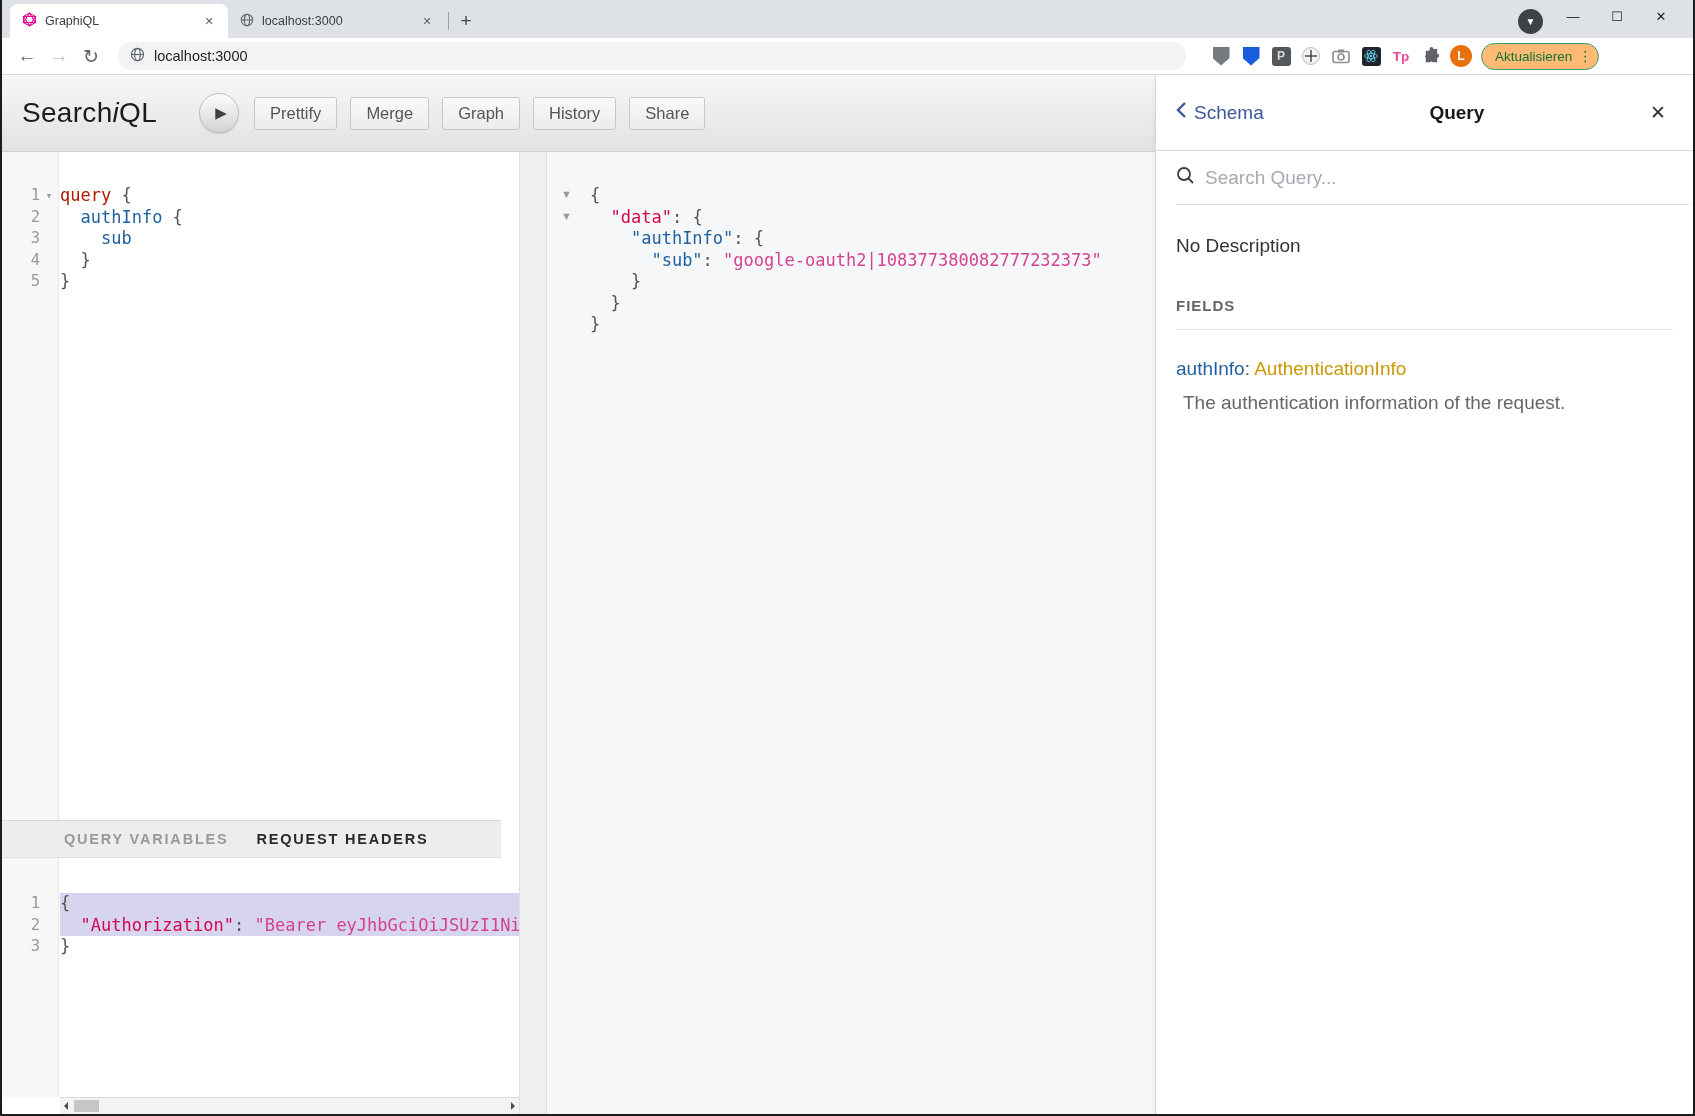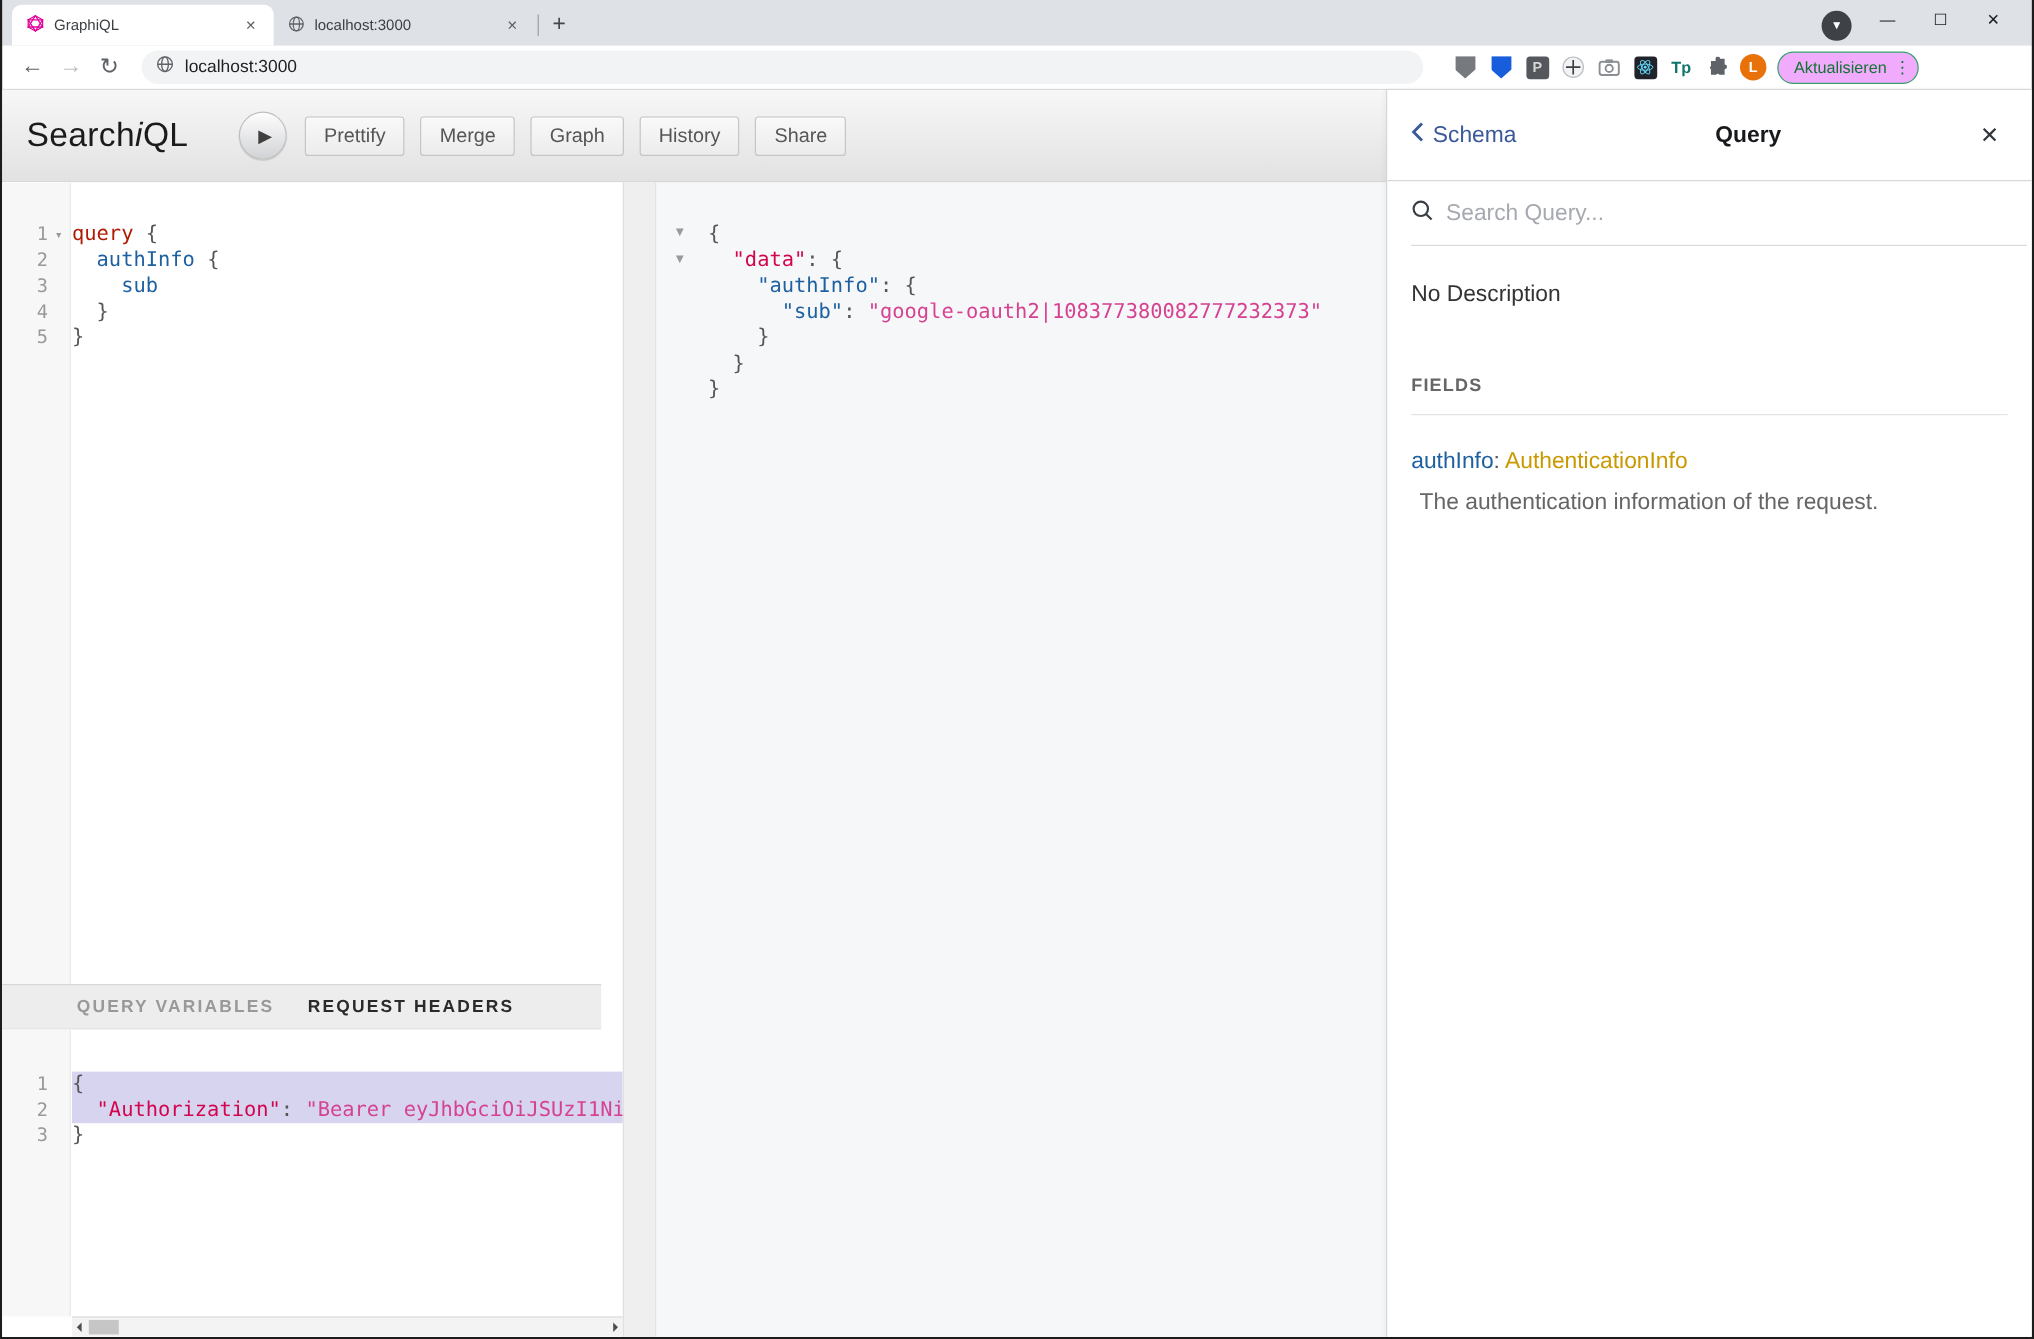--- a/index.html
+++ b/index.html
@@ -34,21 +34,21 @@
   .urlbar { display:flex; align-items:center; height:28px; width:1068px; background:#f1f3f4;
             border-radius:15px; margin-left:8px; padding-left:12px; }
   .urlbar .url-text { font-size:14.5px; color:#202124; margin-left:9px; }
   .ext-row { display:flex; align-items:center; gap:8px; margin-left:24px; }
   .ext { width:22px; height:22px; display:flex; align-items:center; justify-content:center; }
   .shield { width:17px; height:19px; clip-path:polygon(0 0,100% 0,100% 60%,50% 100%,0 60%); }
   .ext-square { width:19px; height:19px; border-radius:3px; display:flex; align-items:center; justify-content:center; }
   .avatar { width:22px; height:22px; border-radius:50%; background:#E8710A; color:#fff; font-size:12px;
             font-weight:bold; display:flex; align-items:center; justify-content:center; }
   .update-pill { display:flex; align-items:center; height:27px; border:1px solid #34a06a; border-radius:15px;
-                 padding:0 6px 0 13px; margin-left:9px; color:#137333; font-size:13.5px; background:#f0abfc; }
+                 padding:0 6px 0 13px; margin-left:9px; color:#137333; font-size:13.5px; background:#fdba74; }
   .update-pill .kebab { font-size:14px; margin-left:6px; color:#137333; }
 
   
   .app { position:absolute; top:75px; left:0; right:0; bottom:0; background:#fff; }
 
   .gql-topbar { position:absolute; left:0; top:0; width:1153px; height:77px;
                 background:linear-gradient(#f7f7f7,#e2e2e2); border-bottom:1px solid #d0d0d0;
                 display:flex; align-items:center; }
   .gql-logo { font-size:28px; font-weight:500; color:#1b1b1b; margin-left:20px; letter-spacing:0.3px; }
   .gql-logo i { font-style:italic; }
@@ -113,21 +113,21 @@
   .doc-back { display:flex; align-items:center; gap:7px; color:#3B5998; font-size:19px; }
   .doc-title { flex:1; text-align:center; font-size:19px; font-weight:bold; color:#17191c; }
   .doc-close { color:#2f353b; font-size:19px; }
   .doc-search { height:54px; margin-left:20px; margin-right:4px; border-bottom:1px solid #dadada;
                 display:flex; align-items:center; gap:10px; }
   .doc-search input { border:none; outline:none; font-size:19px; color:#333; flex:1;
                       font-family:"Liberation Sans",sans-serif; background:transparent; }
   .doc-search input::placeholder { color:#a6aab0; }
   .doc-body { padding:0 20px; }
   .no-desc { margin-top:30px; font-size:19px; color:#333; }
-  .fields-h { margin-top:56px; font-size:15px; font-weight:bold; color:#666; letter-spacing:1px; }
+  .fields-h { margin-top:40px; font-size:15px; font-weight:bold; color:#666; letter-spacing:1px; }
   .doc-hr { margin-top:15px; border:none; border-top:1px solid #e3e3e6; }
   .field-line { margin-top:28px; font-size:19px; }
   .field-name { color:#1F61A0; }
   .field-colon { color:#555; }
   .field-type { color:#CA9800; }
   .field-desc { margin-top:12px; padding-left:7px; font-size:19px; color:#666; }
 </style>
 </head>
 <body>
 
@@ -222,21 +222,21 @@
               <g stroke="#61dafb" stroke-width="1" fill="none">
                 <ellipse cx="10" cy="10" rx="8" ry="3.2"></ellipse>
                 <ellipse cx="10" cy="10" rx="8" ry="3.2" transform="rotate(60 10 10)"></ellipse>
                 <ellipse cx="10" cy="10" rx="8" ry="3.2" transform="rotate(120 10 10)"></ellipse>
               </g>
               <circle cx="10" cy="10" r="1.5" fill="#61dafb"></circle>
             </svg>
         </div>
       </div>
       <div class="ext">
-        <span style="color:#0f766e;font-weight:bold;font-size:13.5px;">Tp</span>
+        <span style="color:#ec4899;font-weight:bold;font-size:13.5px;">Tp</span>
       </div>
       <div class="ext">
         <svg width="19" height="19" viewBox="0 0 20 20" fill="#5f6368">
             <path d="M8 2 a2 2 0 0 1 4 0 h4 v5 a2 2 0 0 1 0 4.2 V16 h-4.5 a2 2 0 0 0 -3 0 H4 v-4.5 a2 2 0 0 1 0 -3 V4 h4 Z"></path>
           </svg>
       </div>
       <div class="avatar">L</div>
     </div>
     <div class="update-pill">
       <span>Aktualisieren</span>

